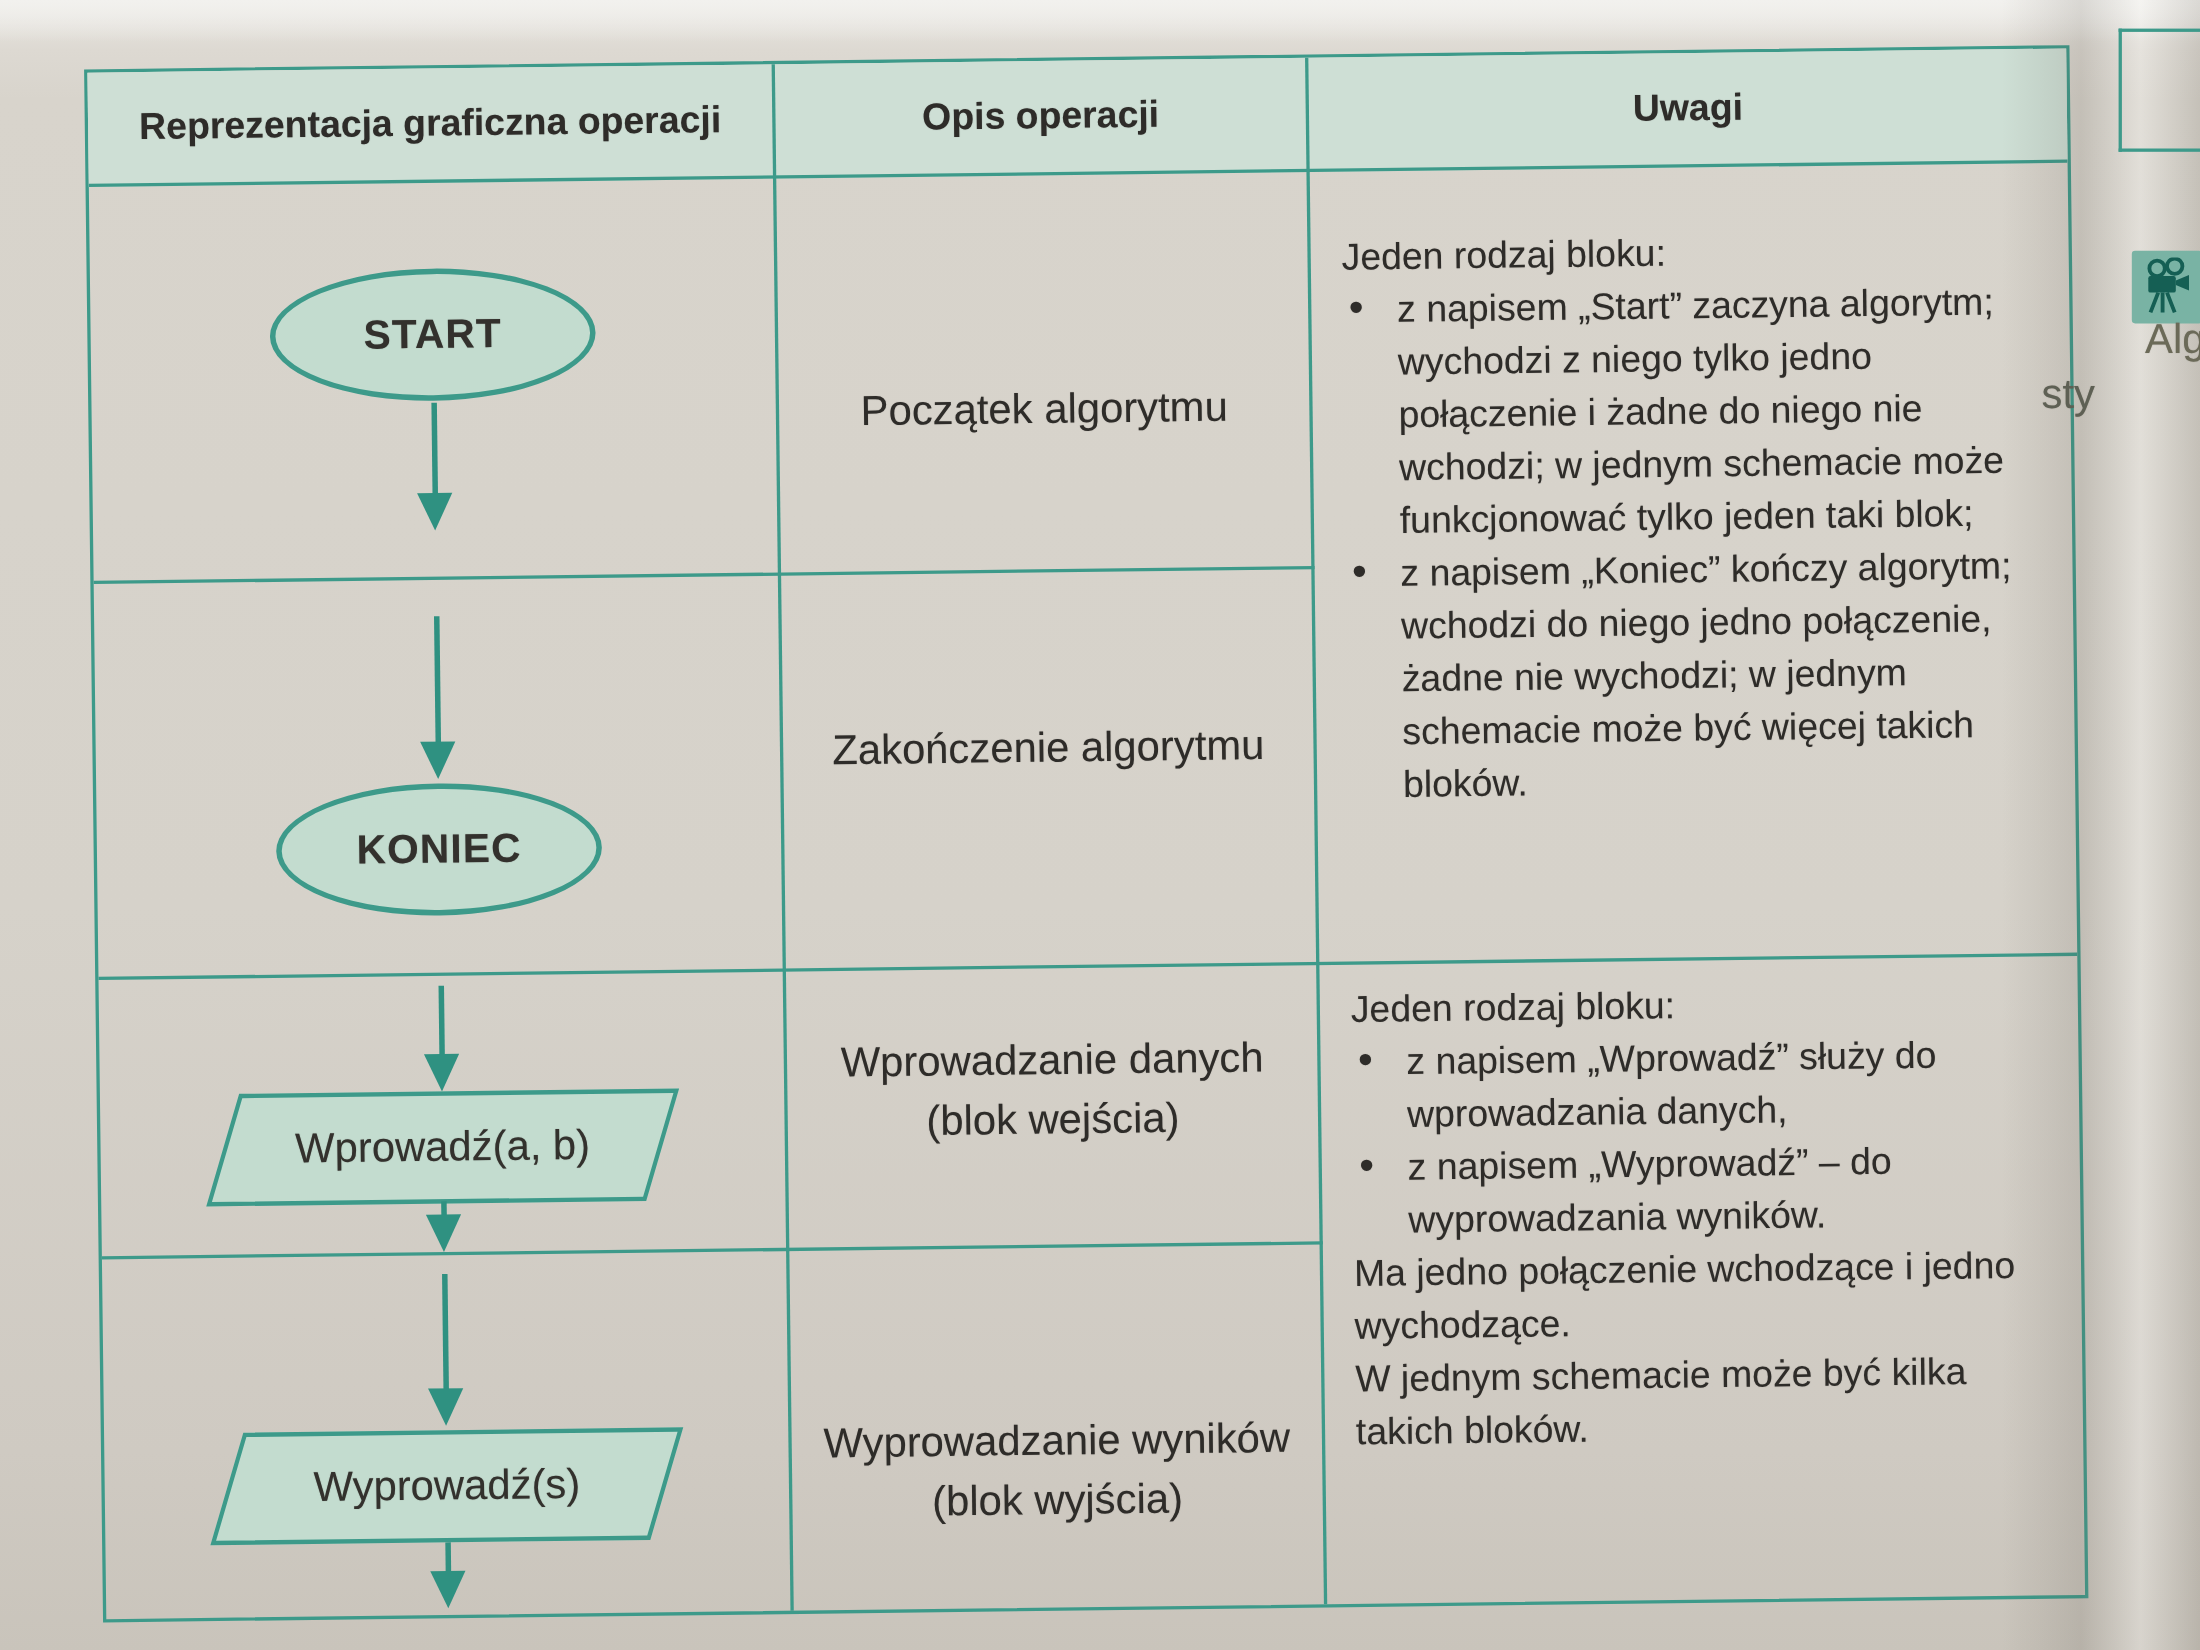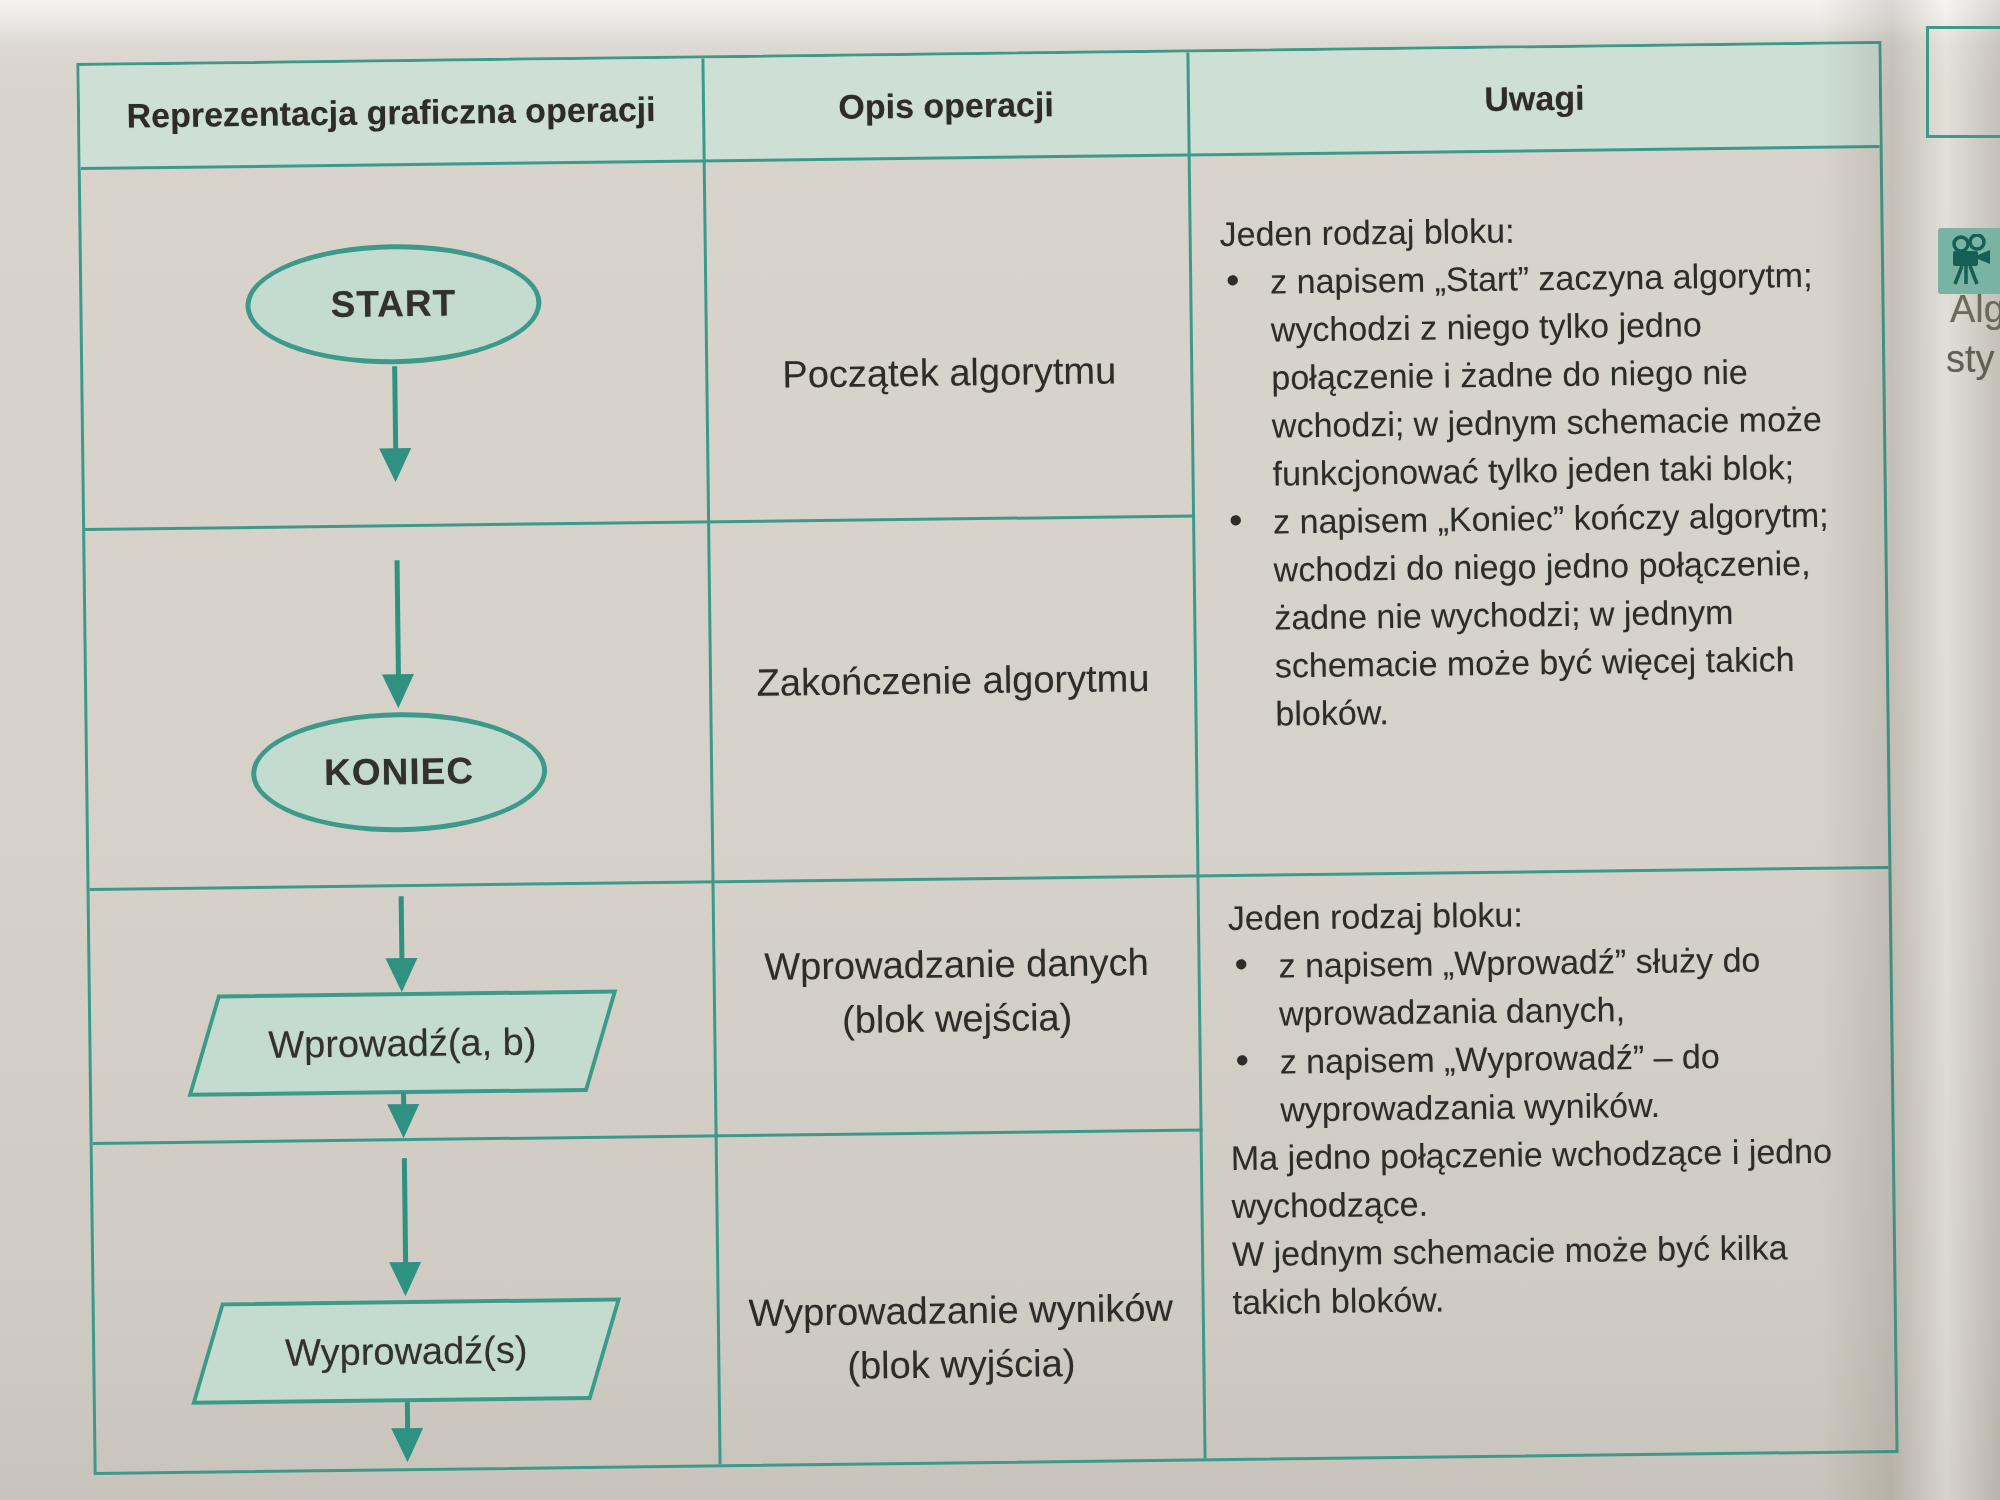--- a/index.html
+++ b/index.html
@@ -130,13 +130,13 @@
 <div class="camera-box">
   <svg width="52" height="54" viewBox="0 0 52 54">
     <circle cx="17" cy="10" r="7" fill="none" stroke="#155f54" stroke-width="3.5"></circle>
     <circle cx="33" cy="8" r="7" fill="none" stroke="#155f54" stroke-width="3.5"></circle>
     <rect x="9" y="17" width="25" height="15" rx="2" fill="#155f54"></rect>
     <path d="M34 21 L46 16 L46 30 L34 25 Z" fill="#155f54"></path>
     <path d="M18 32 L11 50 M22 32 L22 50 M26 32 L33 50" stroke="#155f54" stroke-width="3.5" fill="none"></path>
   </svg>
 </div>
 <div class="margin-word" style="left:1950px;top:288px;">Alg</div>
-<div class="margin-word" style="left:1946px;top:338px;color:#5e6054;">sty</div>
+<div class="margin-word" style="left:1856px;top:338px;color:#5e6054;">sty</div>
 
 </body></html>

